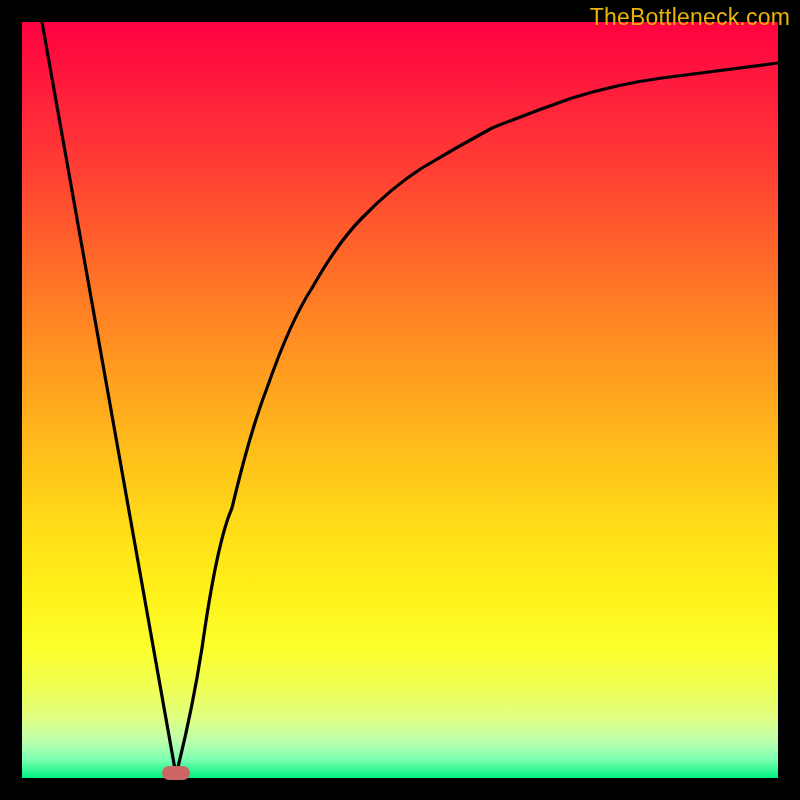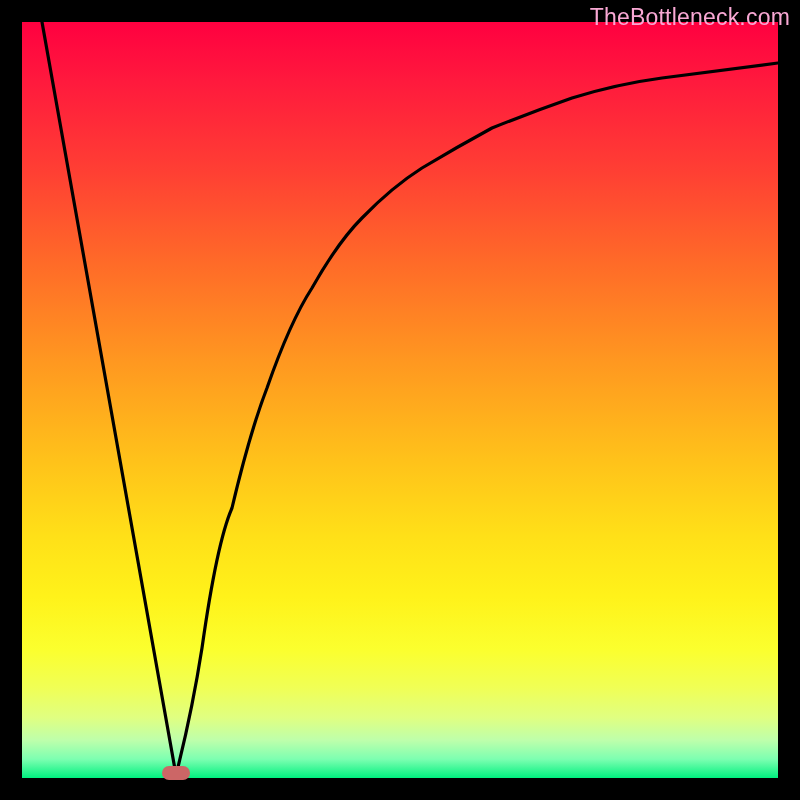--- a/index.html
+++ b/index.html
@@ -38,21 +38,21 @@
       #e0ff81 92%,
       #beffab 95%,
       #7dffb1 97.5%,
       #00f07f 100%
     );
   }
   .watermark {
     position: absolute;
     top: 4px;
     right: 10px;
-    color: #f9a8d4;
+    color: #eab308;
     font-size: 23px;
     font-weight: 400;
     letter-spacing: 0.2px;
     z-index: 5;
   }
   svg.curve {
     position: absolute;
     left: 0;
     top: 0;
     z-index: 3;

